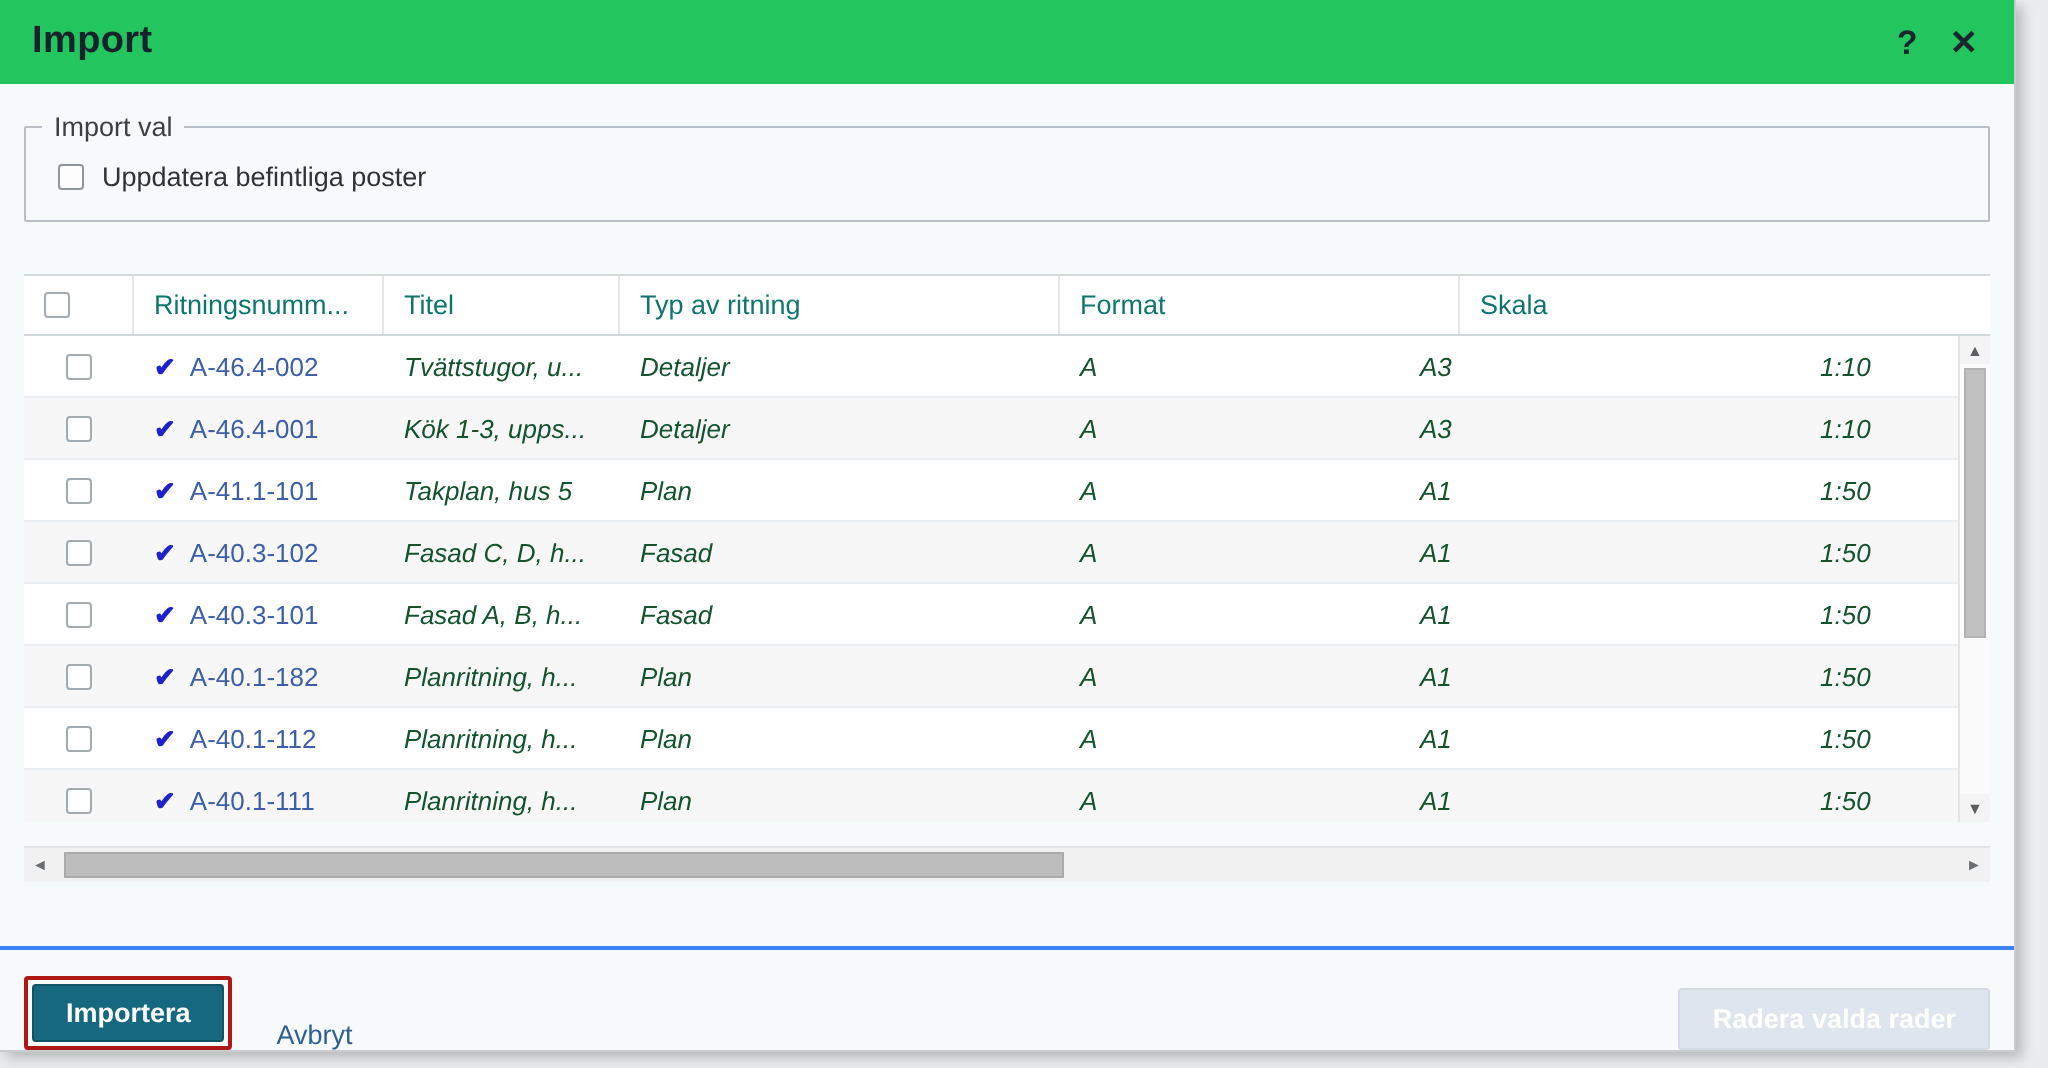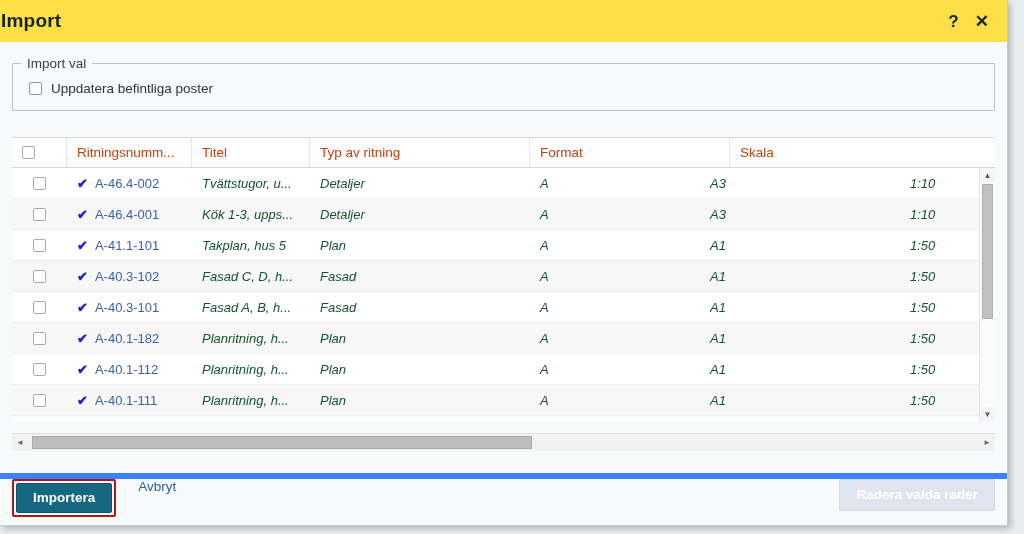--- a/index.html
+++ b/index.html
@@ -28,25 +28,25 @@
     border-left: none;
     box-shadow: 3px 3px 6px rgba(0,0,0,0.22);
     display: flex;
     flex-direction: column;
     box-sizing: border-box;
   }
 
   
   .titlebar {
     height: 42px;
-    background: #fde047;
+    background: #22c55e;
     flex: 0 0 42px;
     display: flex;
     align-items: center;
-    padding: 0 14px 0 1px;
+    padding: 0 14px 0 16px;
     box-sizing: border-box;
   }
   .title-text {
     font-size: 19px;
     font-weight: bold;
     color: #15242c;
     letter-spacing: .2px;
   }
   .titlebar-spacer { flex: 1 1 auto; }
   .tb-icon {
@@ -126,21 +126,21 @@
     height: 30px;
     background: #ffffff;
     border-bottom: 1px solid #d2d7da;
     flex: 0 0 30px;
     box-sizing: border-box;
   }
   .gh-cell {
     display: flex;
     align-items: center;
     font-size: 13.5px;
-    color: #c2410c;
+    color: #0f766e;
     border-right: 1px solid #e3e7e9;
     padding-left: 10px;
     box-sizing: border-box;
     overflow: hidden;
     white-space: nowrap;
     cursor: pointer;
   }
   .gh-cell.last { border-right: none; }
 
   .grid-body {
@@ -265,26 +265,26 @@
     border: 1px solid #ababab;
     box-sizing: border-box;
     cursor: pointer;
   }
 
   
   .footer {
     flex: 0 0 52px;
     height: 52px;
     background: #f7fafb;
-    border-top: 6px solid #3b82f6;
-    display: flex;
-    align-items: flex-start;
+    border-top: 2px solid #3b82f6;
+    display: flex;
+    align-items: flex-end;
     padding: 0 12px;
     box-sizing: border-box;
-    margin-top: 10px;
+    margin-top: 20px;
   }
   .btn-primary-wrap {
     border: 2px solid #b01717;
     padding: 2px;
     display: inline-flex;
     border-radius: 2px;
     background: transparent;
   }
   .btn-primary {
     background: #15687f;

